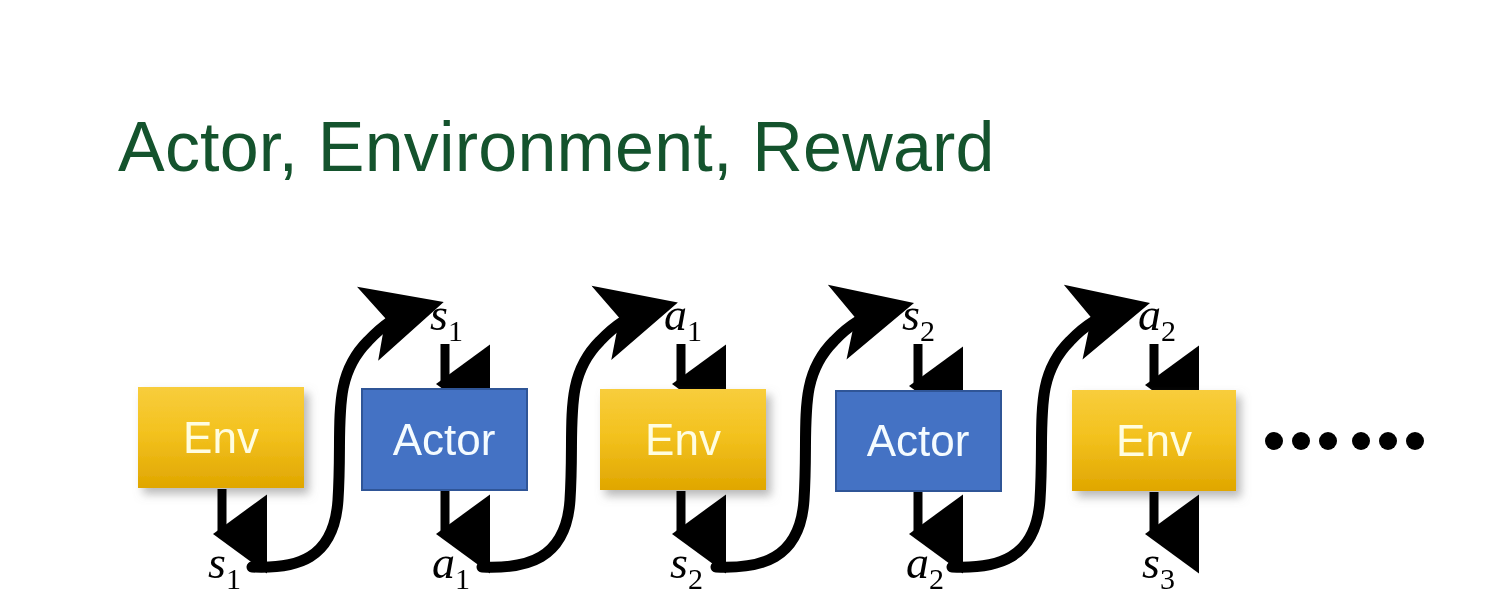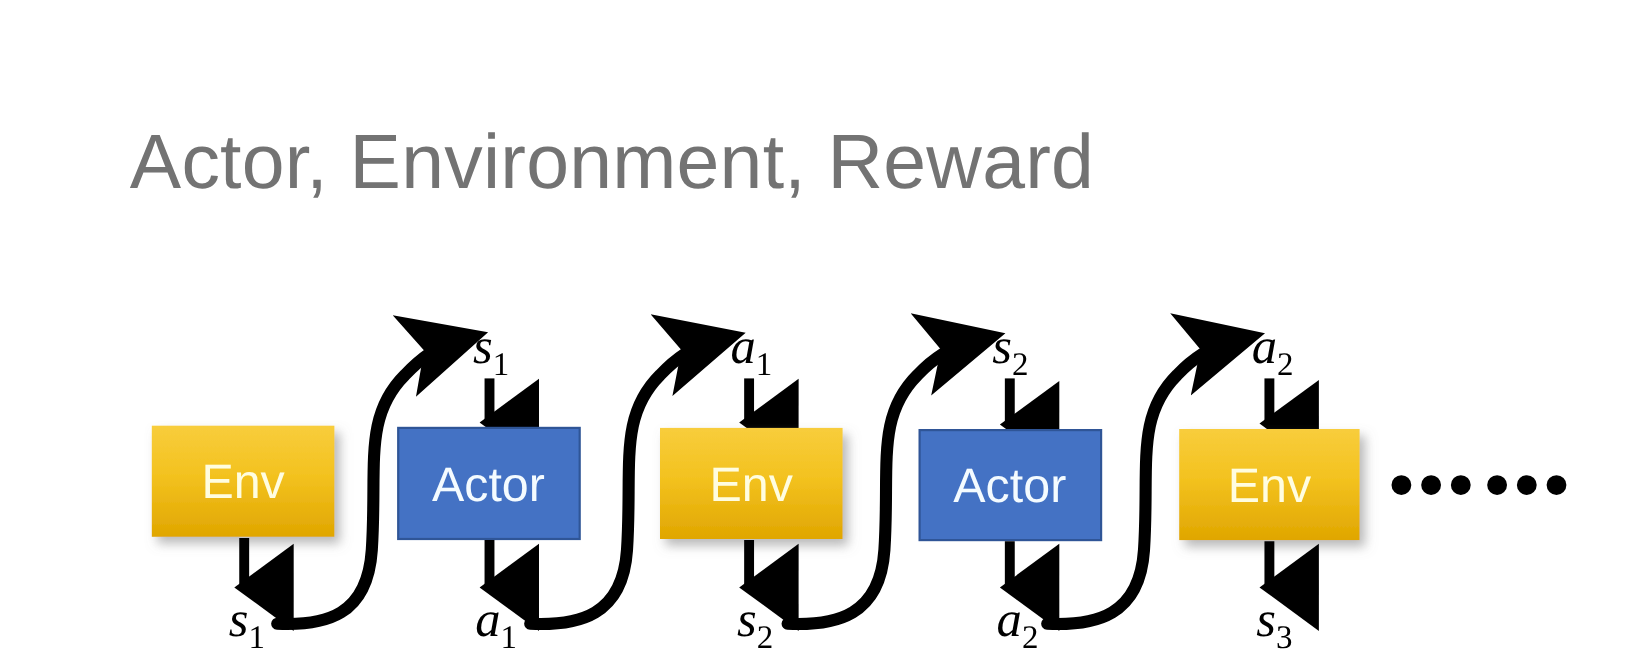--- a/index.html
+++ b/index.html
@@ -16,21 +16,21 @@
     font-family: "Liberation Sans", sans-serif;
   }
   #slide-title {
     position: absolute;
     left: 118px;
     top: 112px;
     font-family: "Liberation Sans", sans-serif;
     font-weight: 300;
     font-size: 70px;
     line-height: 1;
-    color: #737373;
+    color: #14532d;
     letter-spacing: 0.2px;
     white-space: nowrap;
   }
   #diagram {
     position: absolute;
     left: 0;
     top: 0;
     width: 1500px;
     height: 608px;
   }

